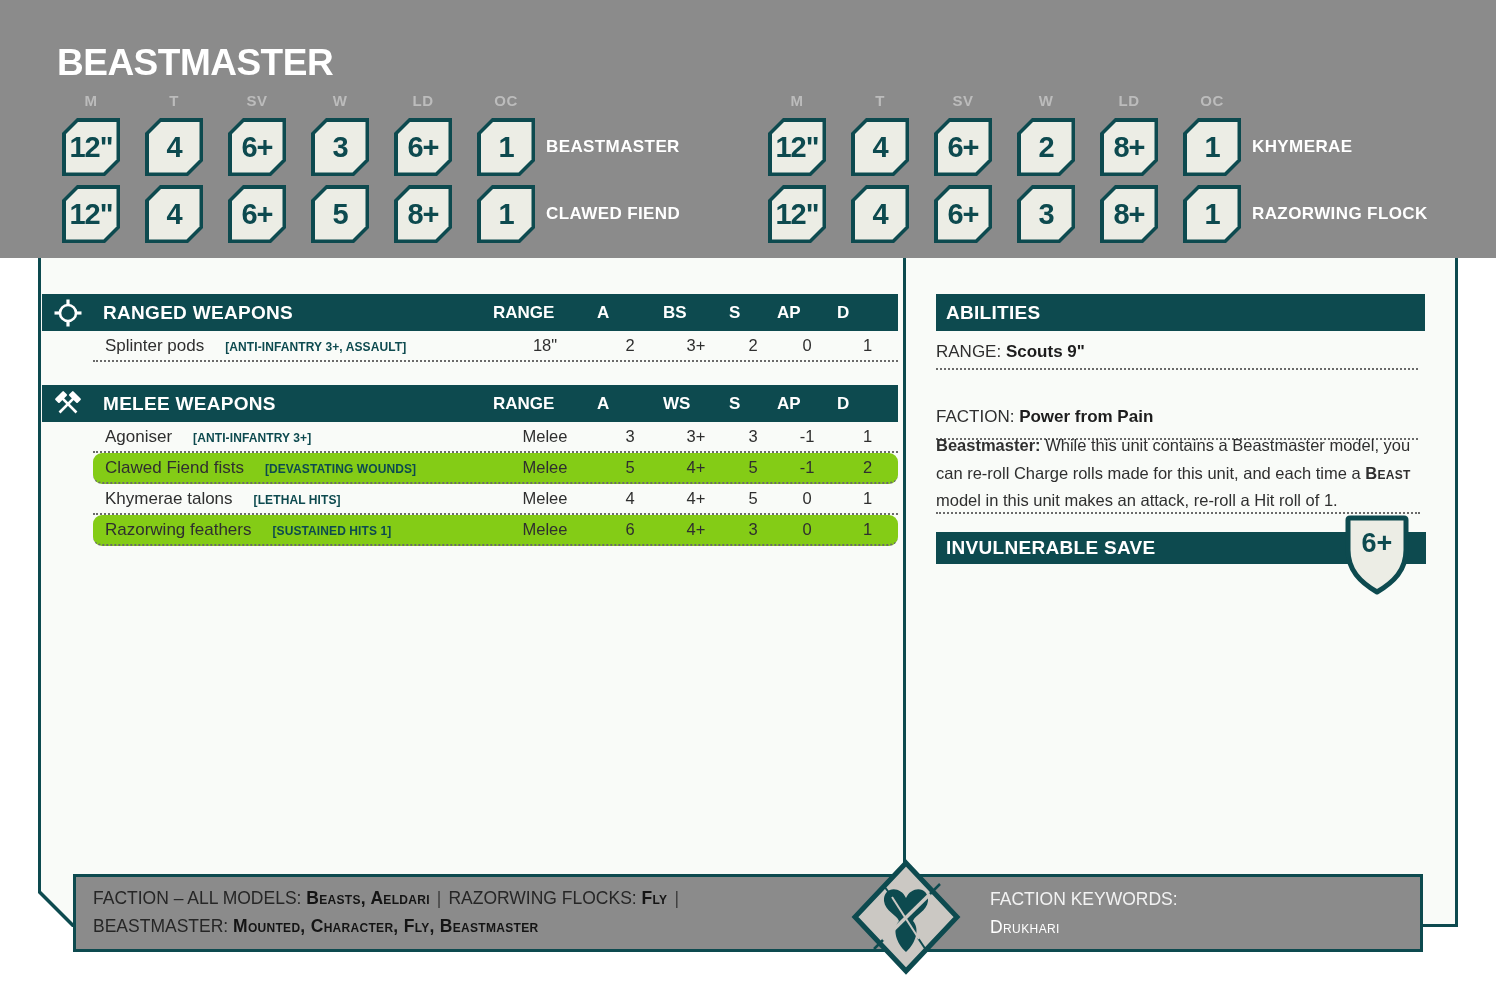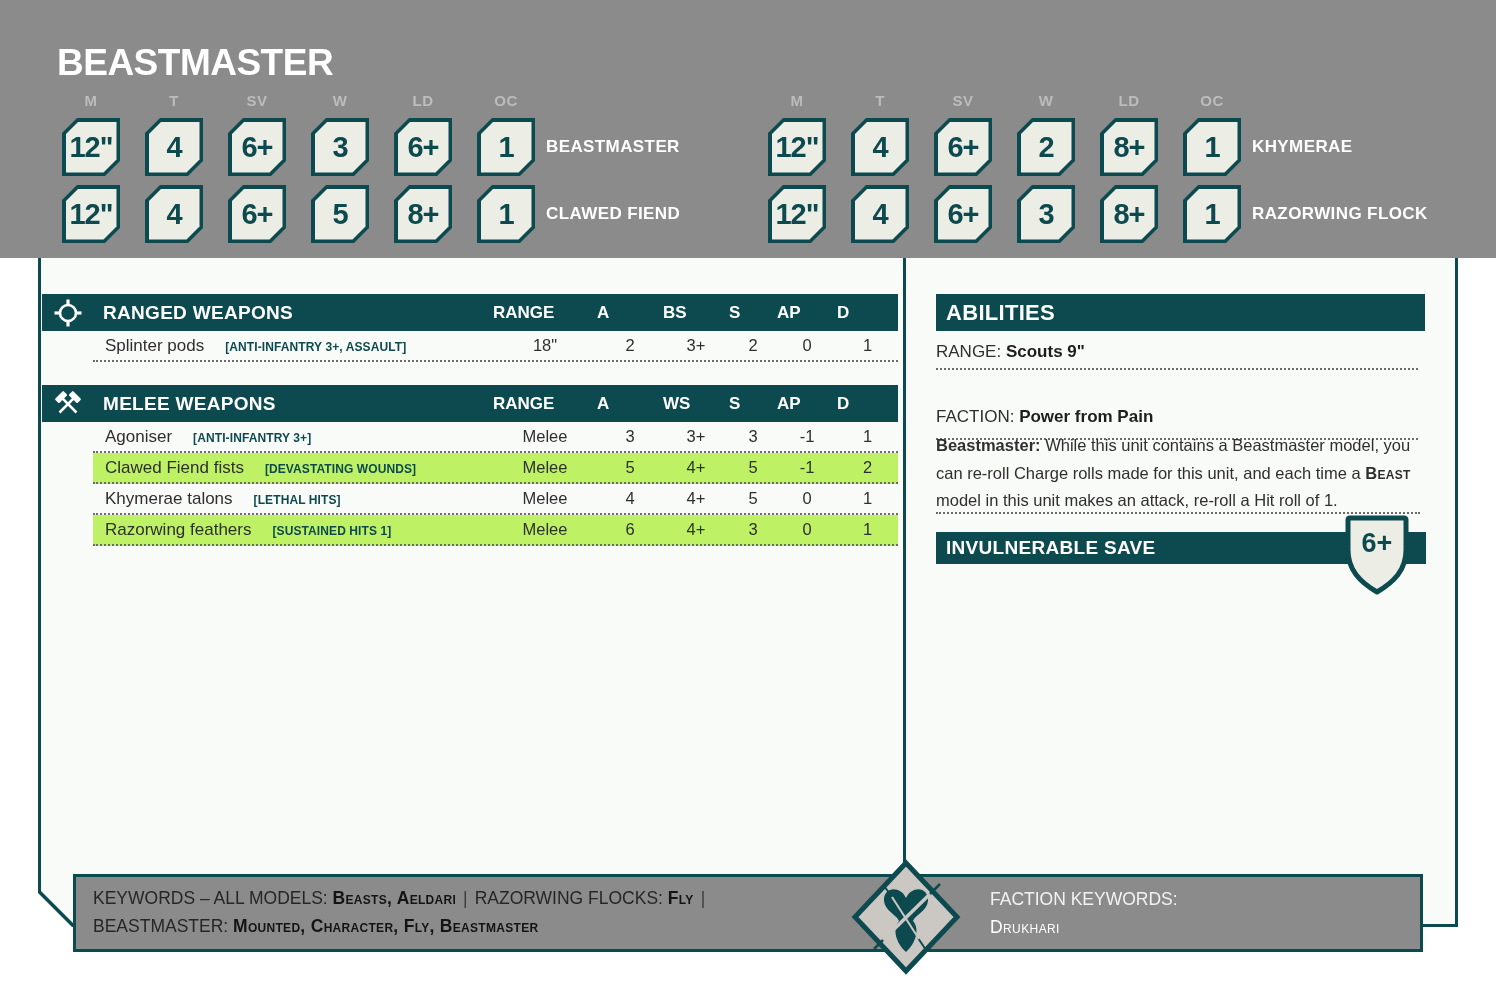--- a/index.html
+++ b/index.html
@@ -36,27 +36,27 @@
   .vdivider{left:903px;top:258px;width:3px;height:616px;background:#0d4a4f;}
 
   
   .wheader{height:37px;background:#0d4a4f;display:grid;grid-template-columns:51px 400px 104px 66px 66px 48px 60px 61px;
     align-items:center;color:#ffffff;}
   .wheader .icon-cell{display:flex;align-items:center;justify-content:center;}
   .wheader .ttl{font-size:19px;font-weight:bold;letter-spacing:.3px;padding-left:10px;}
   .wheader .col{font-size:17px;font-weight:bold;}
   .wrow{height:31px;display:grid;grid-template-columns:400px 104px 66px 66px 48px 60px 61px;align-items:center;
     border-bottom:2px dotted #6a6a6a;box-sizing:border-box;}
-  .wrow.shaded{background:#bef264;}
+  .wrow.shaded{background:#84cc16;border-radius:9px;}
   .wname{padding-left:12px;font-size:17px;color:#2f2f2f;white-space:nowrap;}
   .wtag{font-size:12px;font-weight:bold;color:#0d4a4f;margin-left:21px;letter-spacing:.1px;}
   .wval{font-size:16.5px;color:#2f2f2f;text-align:center;}
 
   
-  .sechead{height:37px;background:#0d4a4f;color:#fff;font-size:22px;font-weight:bold;letter-spacing:.3px;
+  .sechead{height:37px;background:#0d4a4f;color:#fff;font-size:19px;font-weight:bold;letter-spacing:.3px;
     display:flex;align-items:center;padding-left:10px;box-sizing:border-box;}
   .ab-line{font-size:17px;color:#2f2f2f;border-bottom:2px dotted #6a6a6a;box-sizing:border-box;}
   .ab-line b{color:#1d1d1d;}
   .rule{font-size:16.5px;line-height:27.5px;color:#2f2f2f;border-bottom:2px dotted #6a6a6a;box-sizing:border-box;}
   .sc{font-variant:small-caps;font-weight:bold;letter-spacing:.3px;}
   .invuln-band{height:32px;background:#0d4a4f;color:#fff;font-size:19px;font-weight:bold;letter-spacing:.3px;
     display:flex;align-items:center;padding-left:10px;box-sizing:border-box;}
   .shield-wrap{left:1343px;top:514px;width:68px;height:82px;}
   .shield-val{position:absolute;left:0;top:14px;width:68px;text-align:center;font-size:27px;font-weight:bold;color:#0d4a4f;}
 
@@ -309,21 +309,21 @@
 </div>
 <div class="abs shield-wrap">
   <svg width="68" height="82" viewBox="0 0 68 82">
     <path d="M5 6 Q5 4 7 4 H61 Q63 4 63 6 V36 C63 56 51 68 34 78 C17 68 5 56 5 36 Z" fill="#ecede5" stroke="#0d4a4f" stroke-width="5" stroke-linejoin="round"></path>
   </svg>
   <span class="shield-val">6+</span>
 </div>
 
 <div class="abs kwbar">
   <div class="kwtext">
-    <span>KEYWORDS – ALL MODELS: </span><span class="kw-b">Beasts, Aeldari</span><span class="sep">|</span><span>RAZORWING FLOCKS: </span><span class="kw-b">Fly</span><span class="sep">|</span><br>
+    <span>FACTION – ALL MODELS: </span><span class="kw-b">Beasts, Aeldari</span><span class="sep">|</span><span>RAZORWING FLOCKS: </span><span class="kw-b">Fly</span><span class="sep">|</span><br>
     <span>BEASTMASTER: </span><span class="kw-b">Mounted, Character, Fly, Beastmaster</span>
   </div>
   <div class="factext">
     <span>FACTION KEYWORDS:</span><br>
     <span class="fac-b">Drukhari</span>
   </div>
   <div class="diamond">
     <svg width="112" height="118" viewBox="0 0 112 118">
       <polygon points="56,5 107,59 56,113 5,59" fill="#cbc8c3" stroke="#0d4a4f" stroke-width="5"></polygon>
       <line x1="24" y1="91" x2="34" y2="81" stroke="#0d4a4f" stroke-width="2.5"></line>

